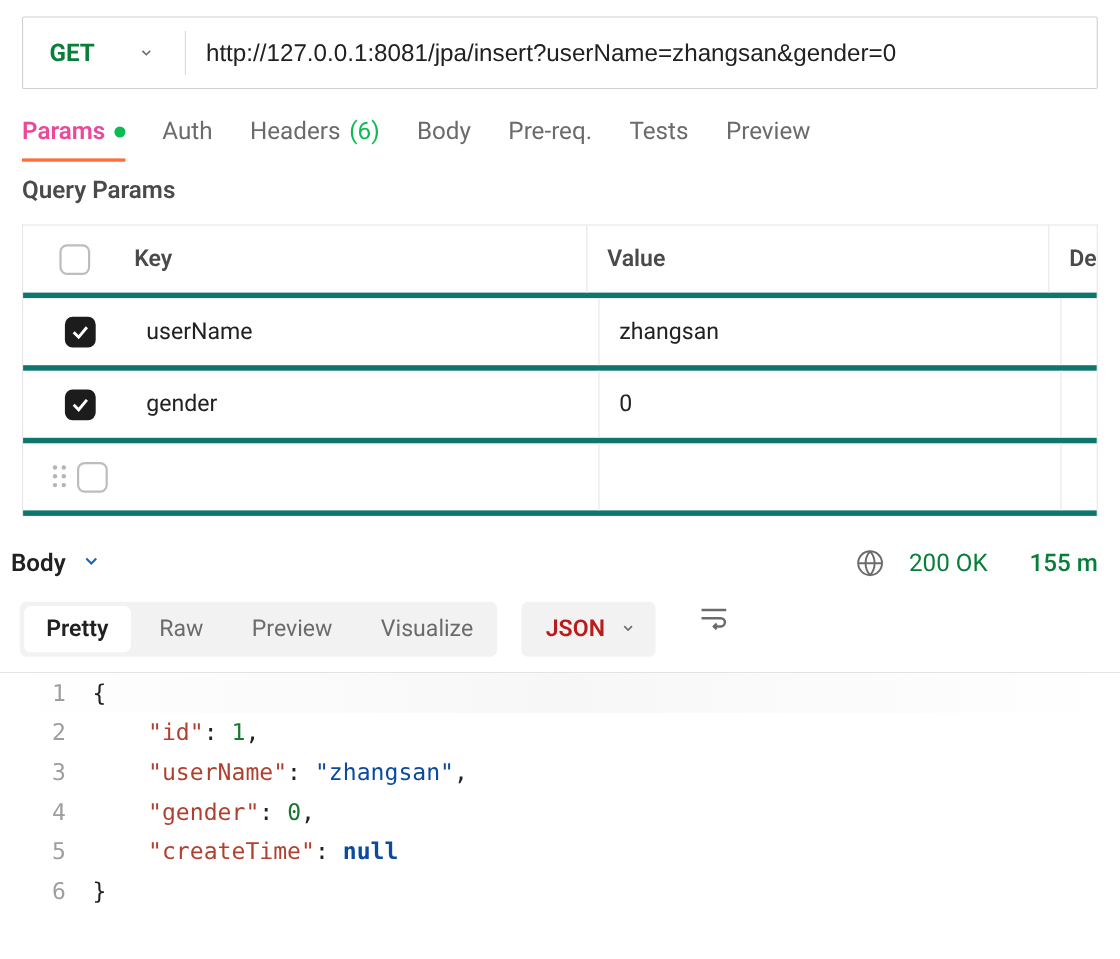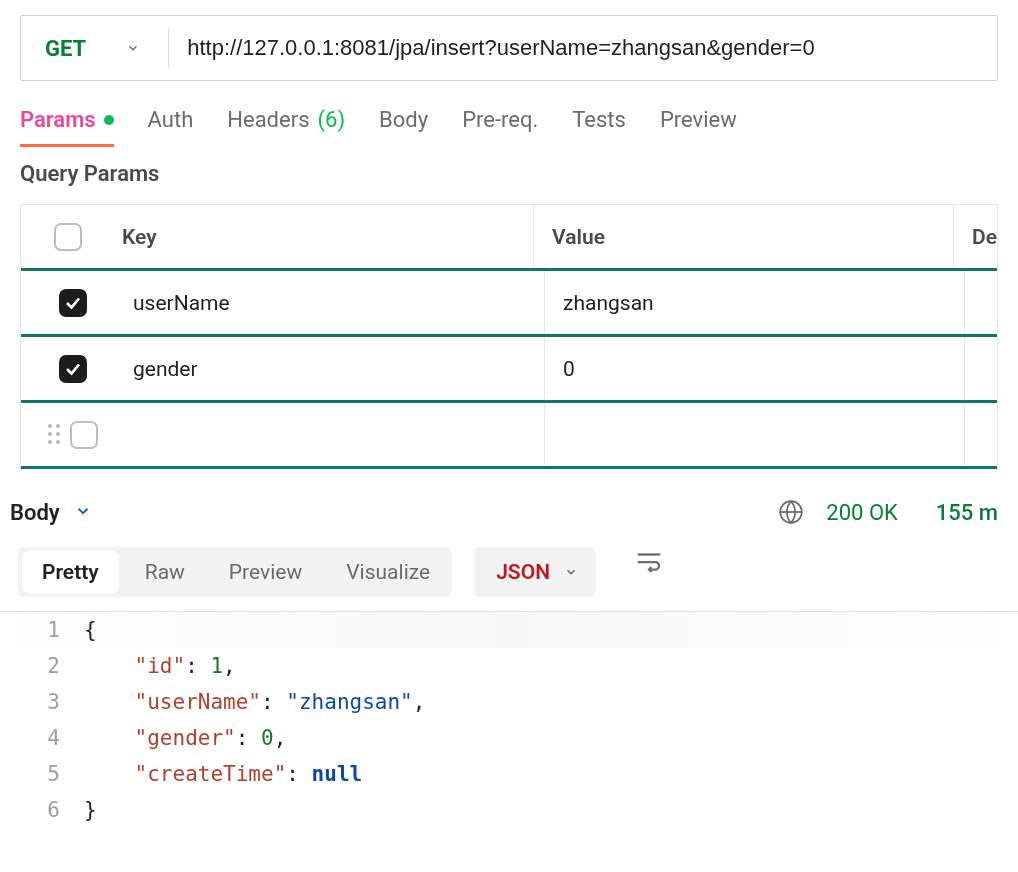--- a/index.html
+++ b/index.html
@@ -93,21 +93,21 @@
 
   
   .params-table {
     margin: 14px 20px 0 20px;
     border: 1px solid #e6e6e6;
     border-bottom: none;
     font-size: 21px;
   }
   .pt-row {
     display: flex;
-    border-bottom: 3px solid #0f766e;
+    border-bottom: 5px solid #0f766e;
     height: 66px;
   }
   .pt-row.header { color: #4a4a4a; font-weight: 600; }
   .pt-check-col {
     width: 104px;
     display: flex;
     align-items: center;
     justify-content: center;
     gap: 8px;
   }

